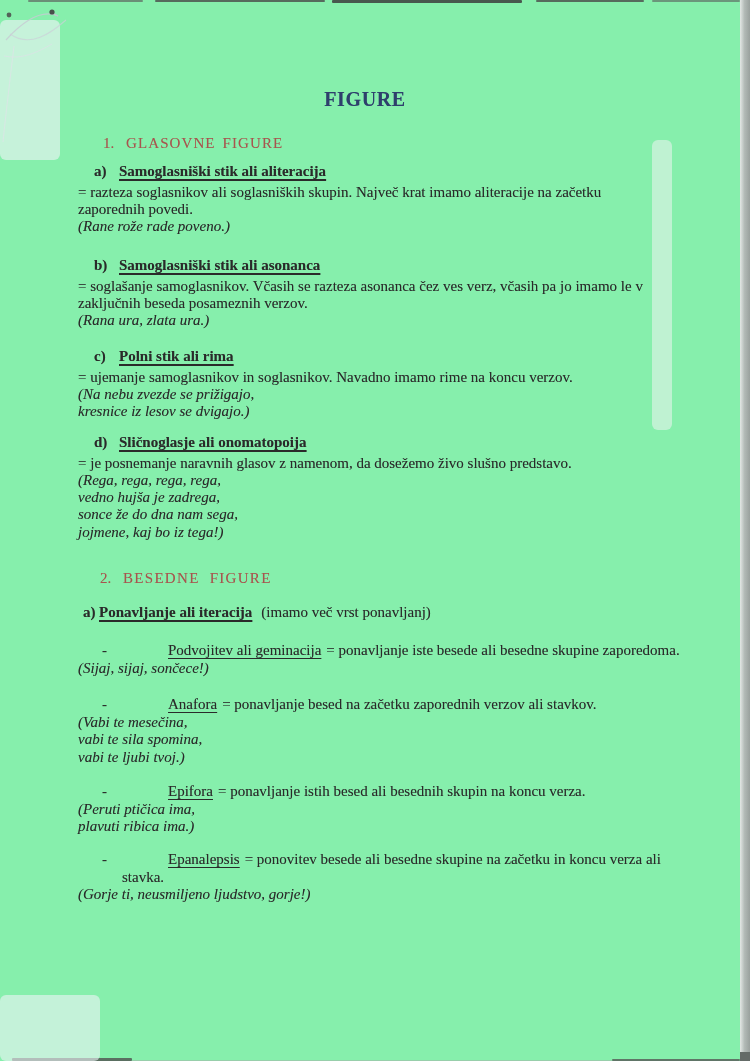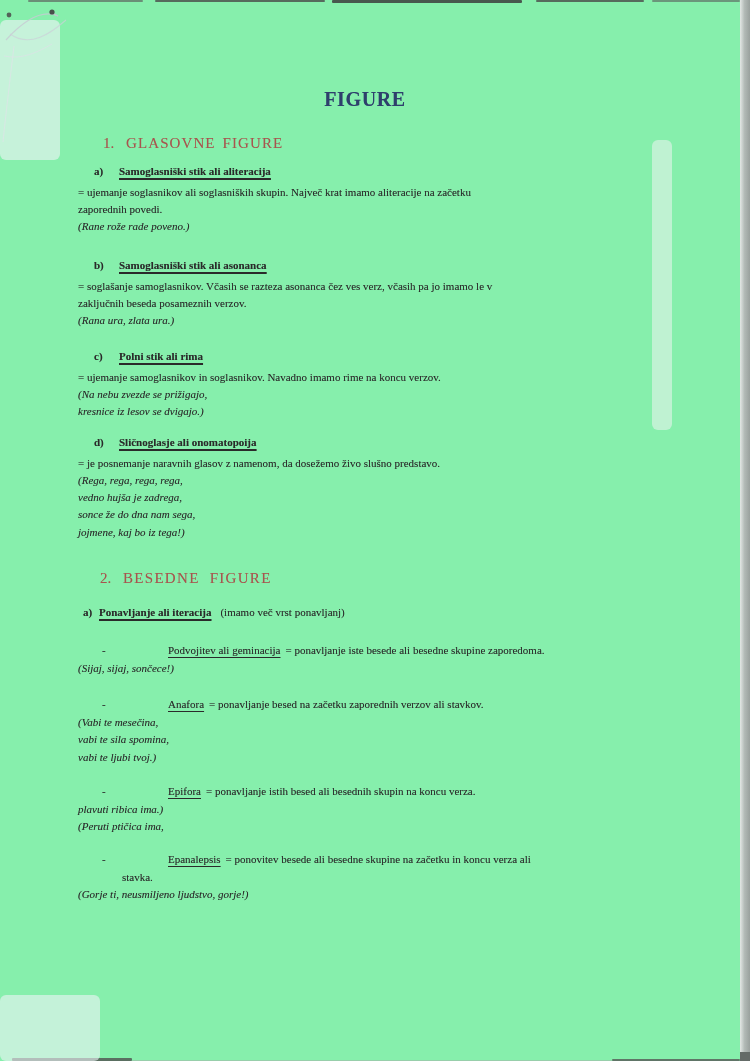--- a/index.html
+++ b/index.html
@@ -17,21 +17,21 @@
   .artifact { position:absolute; pointer-events:none; }
   .right-strip {
     left:740px; top:0; width:10px; height:1061px;
     background:linear-gradient(to right,#e3e8e5 0%,#b2bab6 45%,#99a19d 100%);
   }
   .streak { border-radius:1px; }
   .faint { border-radius:6px; }
   
   .blk { position:absolute; width:645px; }
   .line {
-    font-size:11px; line-height:17.2px;
+    font-size:15px; line-height:17.2px;
     white-space:pre-wrap;
     text-shadow:0 0 0.5px rgba(40,40,40,0.35);
   }
   .title-line {
     font-size:20px; line-height:24px; font-weight:bold;
     letter-spacing:0.6px; text-align:center;
     color:var(--title-color,#2e3f6c);
     text-shadow:0 0 0.6px rgba(46,63,108,0.4);
   }
   .sec-heading {
@@ -100,21 +100,21 @@
   <div class="blk" style="left:0;top:87px;width:730px;">
     <div class="title-line">FIGURE</div>
   </div>
 
   <div class="blk" style="left:103px;top:135px;">
     <div class="sec-heading"><span class="sec-num">1.</span><span>GLASOVNE FIGURE</span></div>
   </div>
 
   <div class="blk" style="left:78px;top:163px;">
     <div class="line sub-heading"><span class="sub-label">a)</span><span class="term">Samoglasniški stik ali aliteracija</span></div>
-    <div class="line">= ujemanje soglasnikov ali soglasniških skupin. Največ krat imamo aliteracije na začetku</div>
+    <div class="line">= razteza soglasnikov ali soglasniških skupin. Največ krat imamo aliteracije na začetku</div>
     <div class="line">zaporednih povedi.</div>
     <div class="line ex">(Rane rože rade poveno.)</div>
 
   </div>
 
   <div class="blk" style="left:78px;top:257px;">
     <div class="line sub-heading"><span class="sub-label">b)</span><span class="term">Samoglasniški stik ali asonanca</span></div>
     <div class="line">= soglašanje samoglasnikov. Včasih se razteza asonanca čez ves verz, včasih pa jo imamo le v</div>
     <div class="line">zaključnih beseda posameznih verzov.</div>
     <div class="line ex">(Rana ura, zlata ura.)</div>
@@ -158,22 +158,22 @@
     <div class="line bullet-line"><span class="dash">-</span><span class="bterm">Anafora</span><span class="brest">= ponavljanje besed na začetku zaporednih verzov ali stavkov.</span></div>
 
     <div class="line ex">(Vabi te mesečina,</div>
     <div class="line ex">vabi te sila spomina,</div>
     <div class="line ex">vabi te ljubi tvoj.)</div>
   </div>
 
   <div class="blk" style="left:78px;top:783px;">
     <div class="line bullet-line"><span class="dash">-</span><span class="bterm">Epifora</span><span class="brest">= ponavljanje istih besed ali besednih skupin na koncu verza.</span></div>
 
+    <div class="line ex">(Peruti ptičica ima,</div>
     <div class="line ex">plavuti ribica ima.)</div>
-    <div class="line ex">(Peruti ptičica ima,</div>
 
   </div>
 
   <div class="blk" style="left:78px;top:851px;">
     <div class="line bullet-line"><span class="dash">-</span><span class="bterm">Epanalepsis</span><span class="brest">= ponovitev besede ali besedne skupine na začetku in koncu verza ali</span></div>
     <div class="line cont-line">stavka.</div>
     <div class="line ex">(Gorje ti, neusmiljeno ljudstvo, gorje!)</div>
 
   </div>
 

